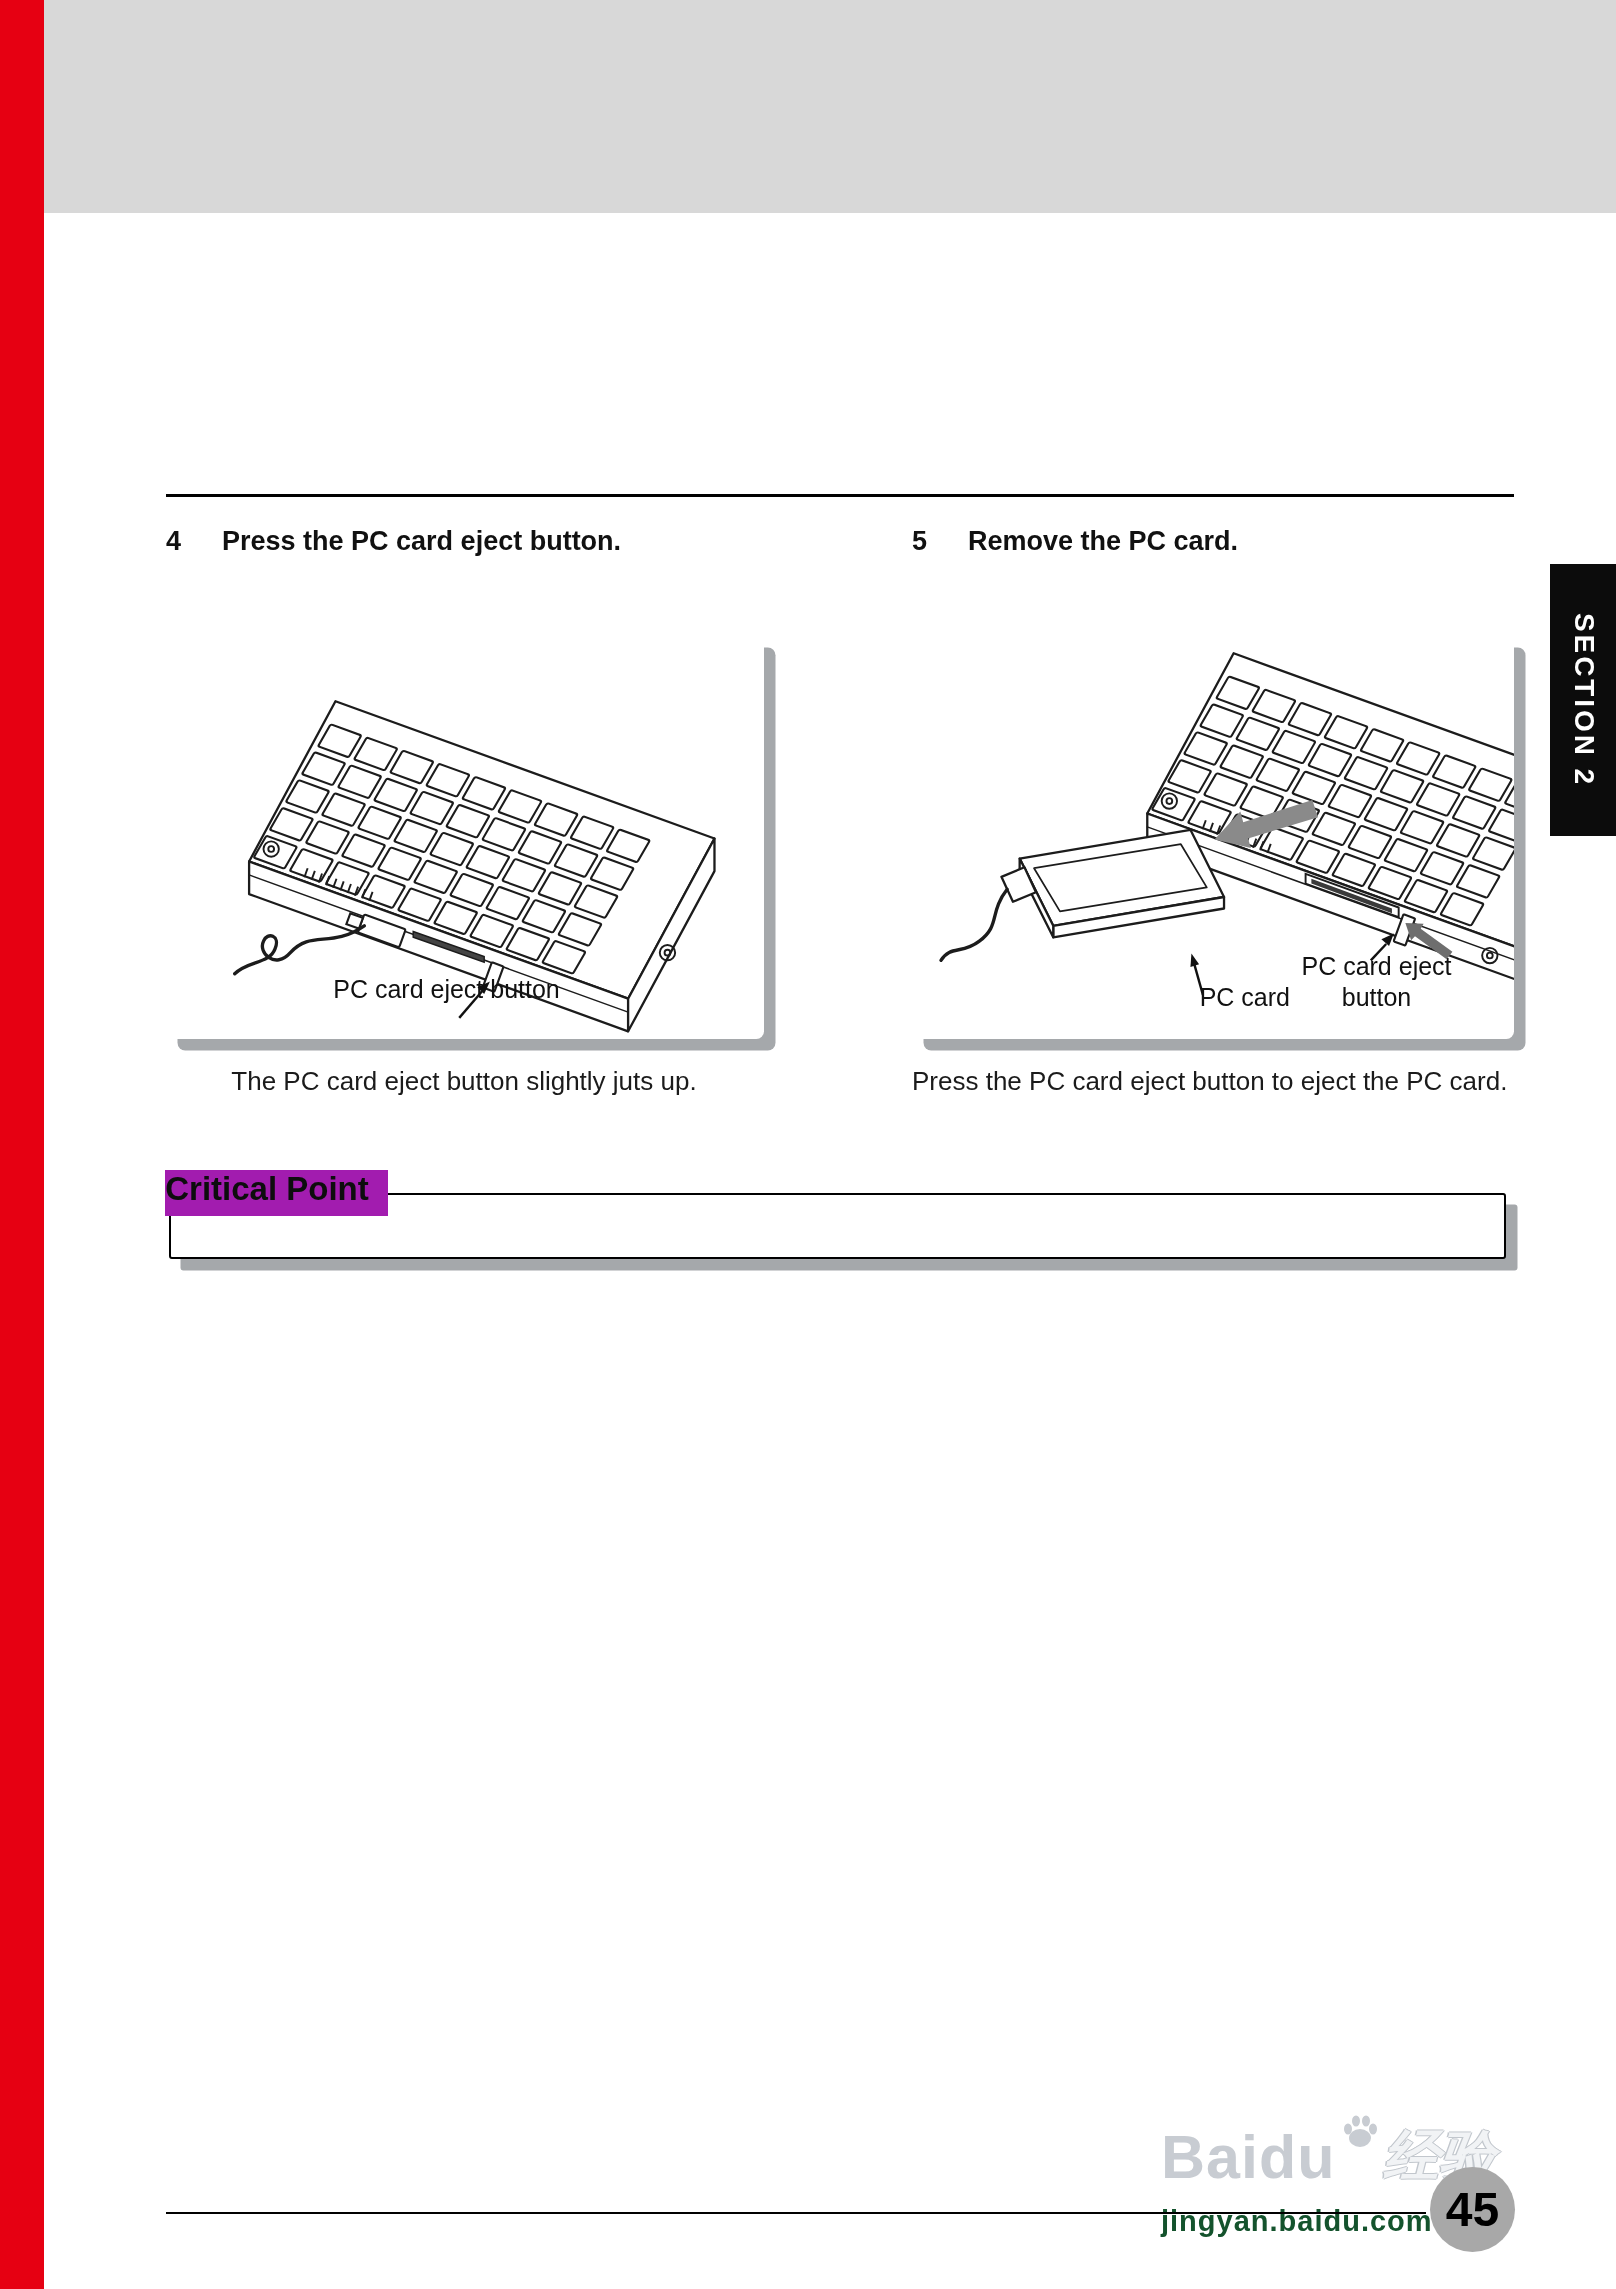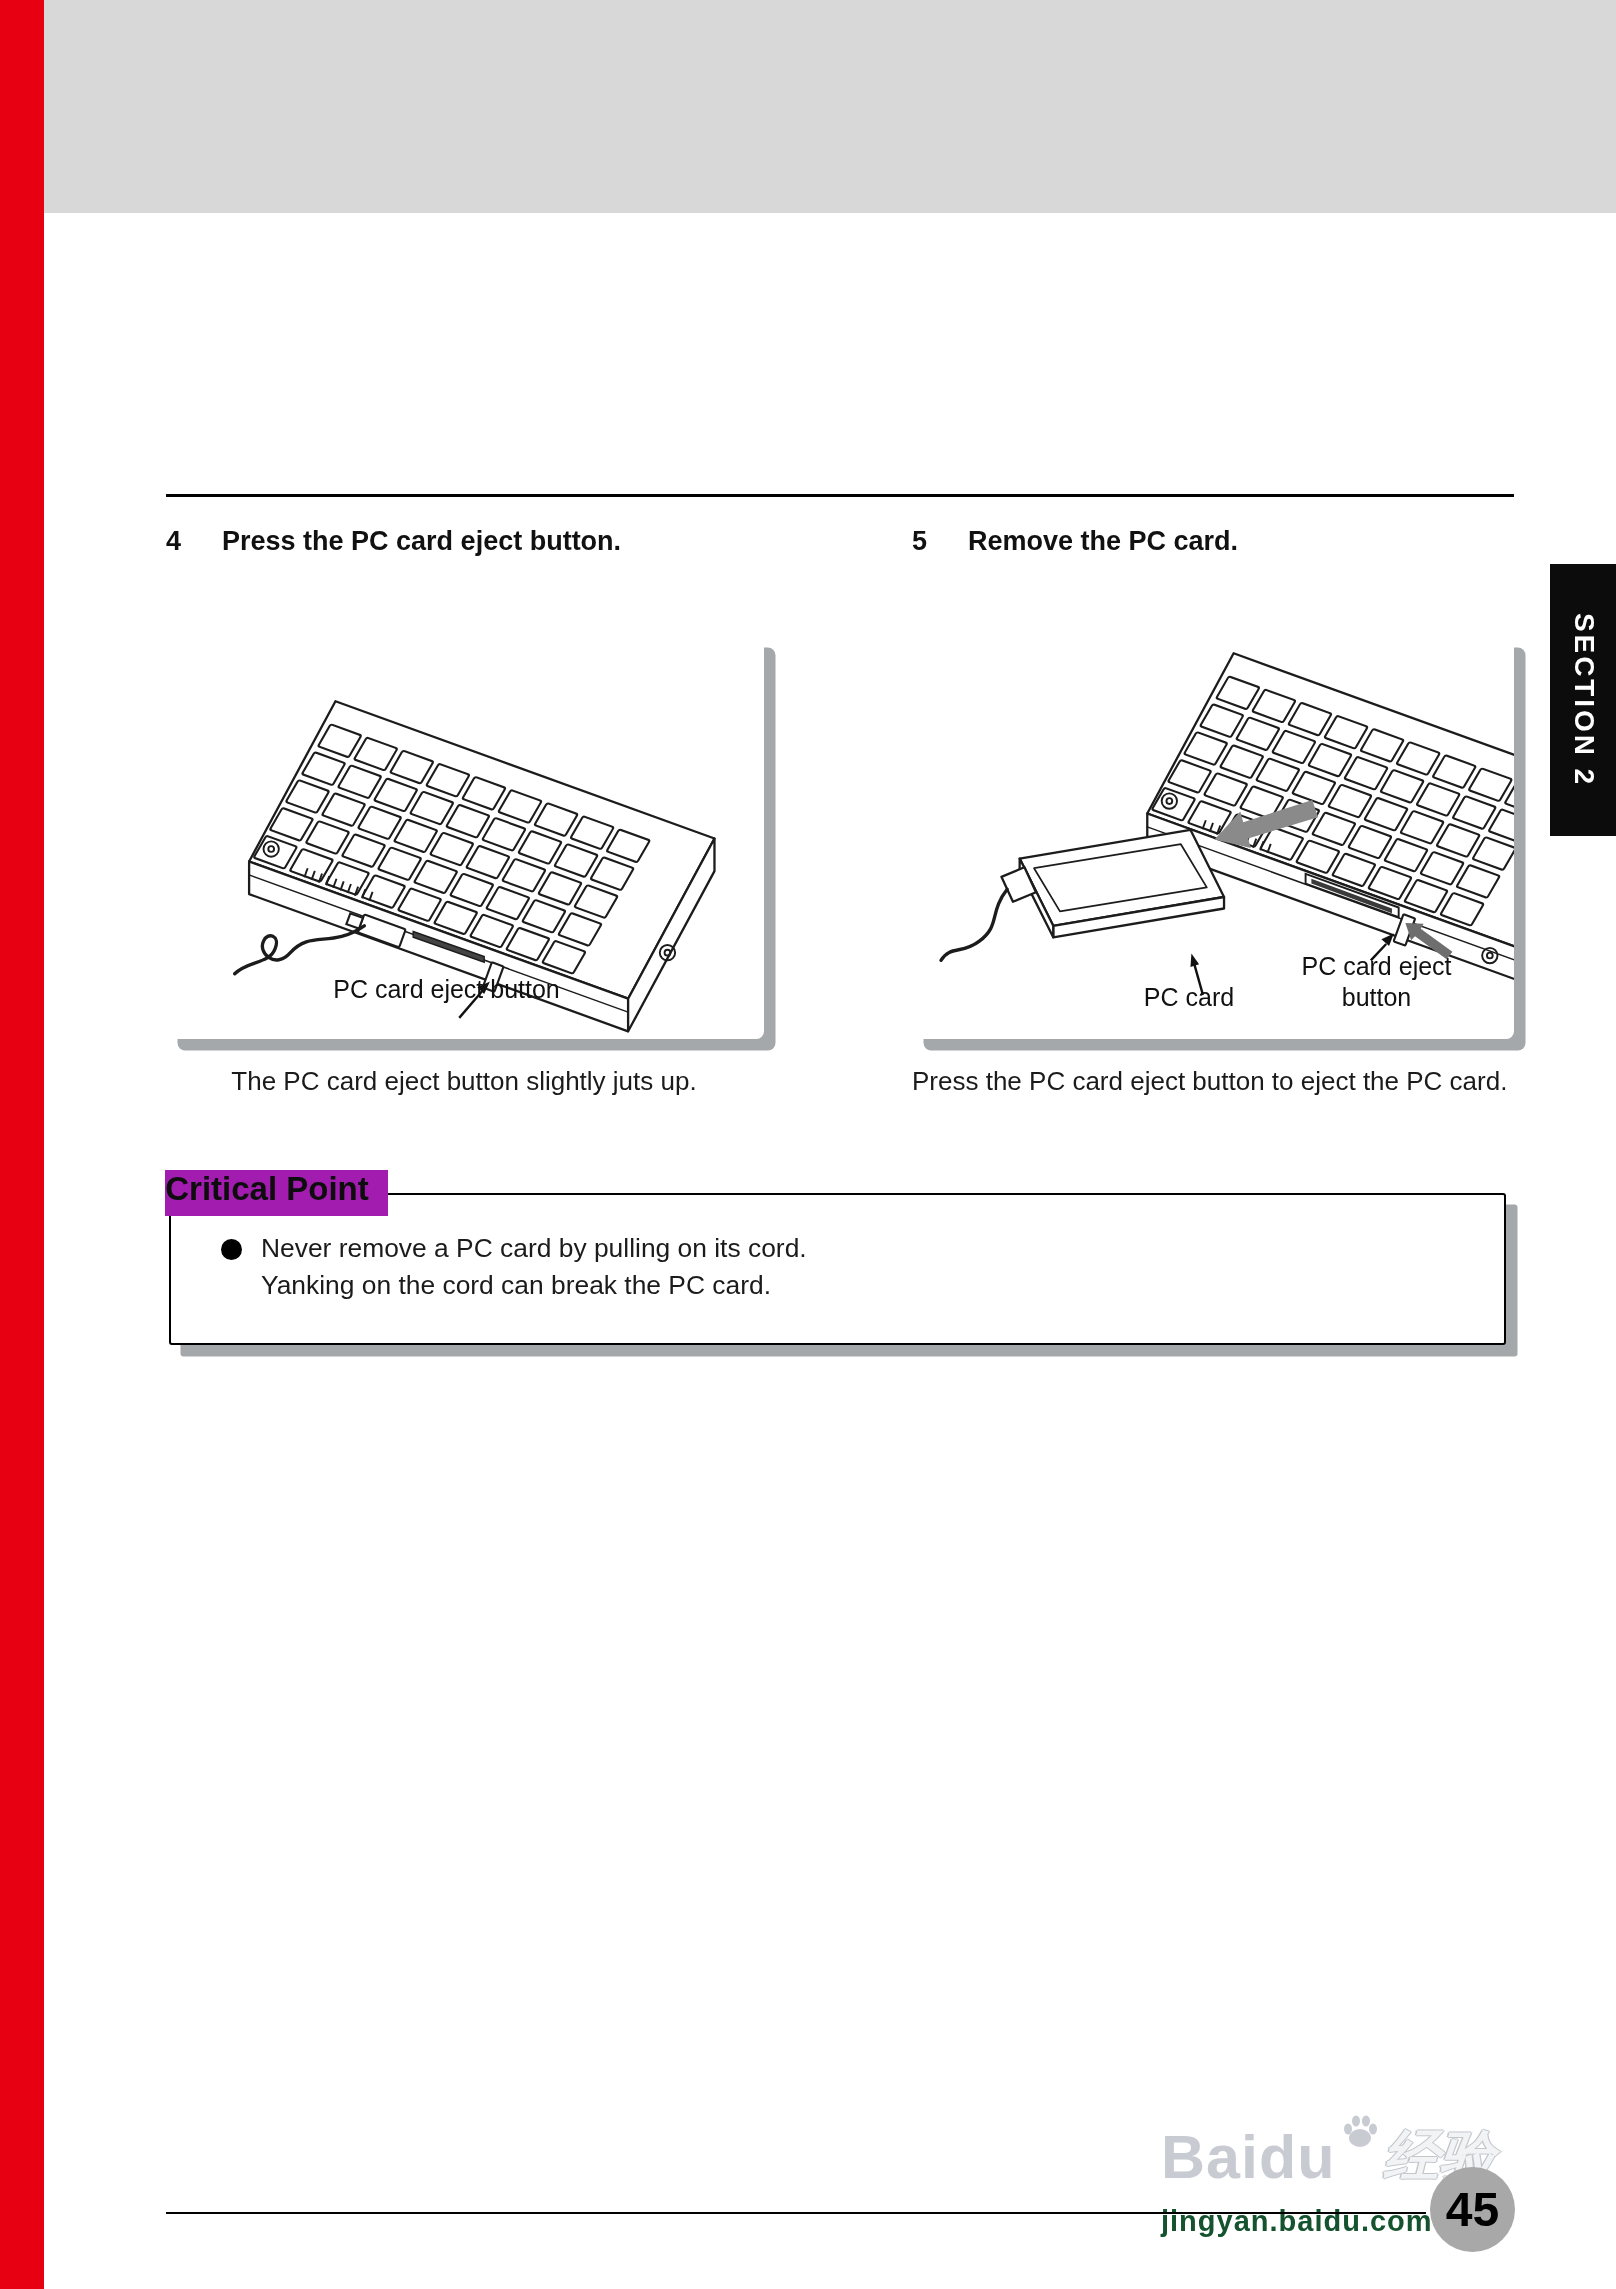--- a/index.html
+++ b/index.html
@@ -24,21 +24,21 @@
   .heading-5 { left:912px; width:603px; }
 
   .panel { position:absolute; top:636px; height:403px; background:#ffffff; border-radius:7.7px;
            box-shadow:11.5px 11.5px 0 0 #a5a8ab; }
   .panel-left  { left:166px; width:598px; }
   .panel-right { left:912px; width:602px; }
   .panel svg { display:block; width:100%; height:100%; }
 
   .cap { position:absolute; font-size:25px; line-height:31px; text-align:center; color:#111; }
   .cap-l-eject { left:127px; top:338px; width:307px; }
-  .cap-r-card  { left:200px; top:346px; width:154px; }
+  .cap-r-card  { left:224px; top:346px; width:154px;text-align:right; }
   .cap-r-eject { left:373px; top:315px; width:183px; }
 
   .desc { position:absolute; font-size:26px; line-height:37px; color:#1b1b1b;text-align:center; }
   .desc-left  { left:166px; top:1063px; width:596px; }
   .desc-right { left:912px; top:1063px; width:603px; text-align:justify; }
 
   .cp { position:absolute; left:169px; top:1170px; width:1337px; }
   .cp-heading { position:absolute; top:0; left:-3.8px; z-index:2; background:#a21caf;
                 font-size:33px; font-weight:bold; color:#0d0d0d; padding:0 19px 7.7px 0; }
   .cp-box { margin-top:23px; border:2.9px solid #000; border-radius:2.9px;
@@ -222,27 +222,20 @@
     <div class="cap cap-r-card">PC card</div>
     <div class="cap cap-r-eject">PC card eject button</div>
   </div>
 
   <p class="desc desc-left">The PC card eject button slightly juts up.</p>
   <p class="desc desc-right">Press the PC card eject button to eject the PC card.</p>
 
   <div class="cp">
     <div class="cp-heading">Critical Point</div>
     <div class="cp-box">
-      <div class="cp-bullet">
-        <span class="dot"></span>
-        <div class="cp-text">
-          <div>Never remove a PC card by pulling on its cord.</div>
-          <div>Yanking on the cord can break the PC card.</div>
-        </div>
-      </div>
     </div>
   </div>
 
   <div class="watermark">
     <div class="wm-row">
       <span class="wm-brand">Baidu</span>
       <svg class="wm-paw" viewBox="0 0 40 40" fill="#c8ccd2">
         <ellipse cx="20" cy="26" rx="11" ry="9"></ellipse>
         <ellipse cx="8" cy="17" rx="4" ry="5.5"></ellipse>
         <ellipse cx="16" cy="9" rx="4" ry="5.5"></ellipse>

